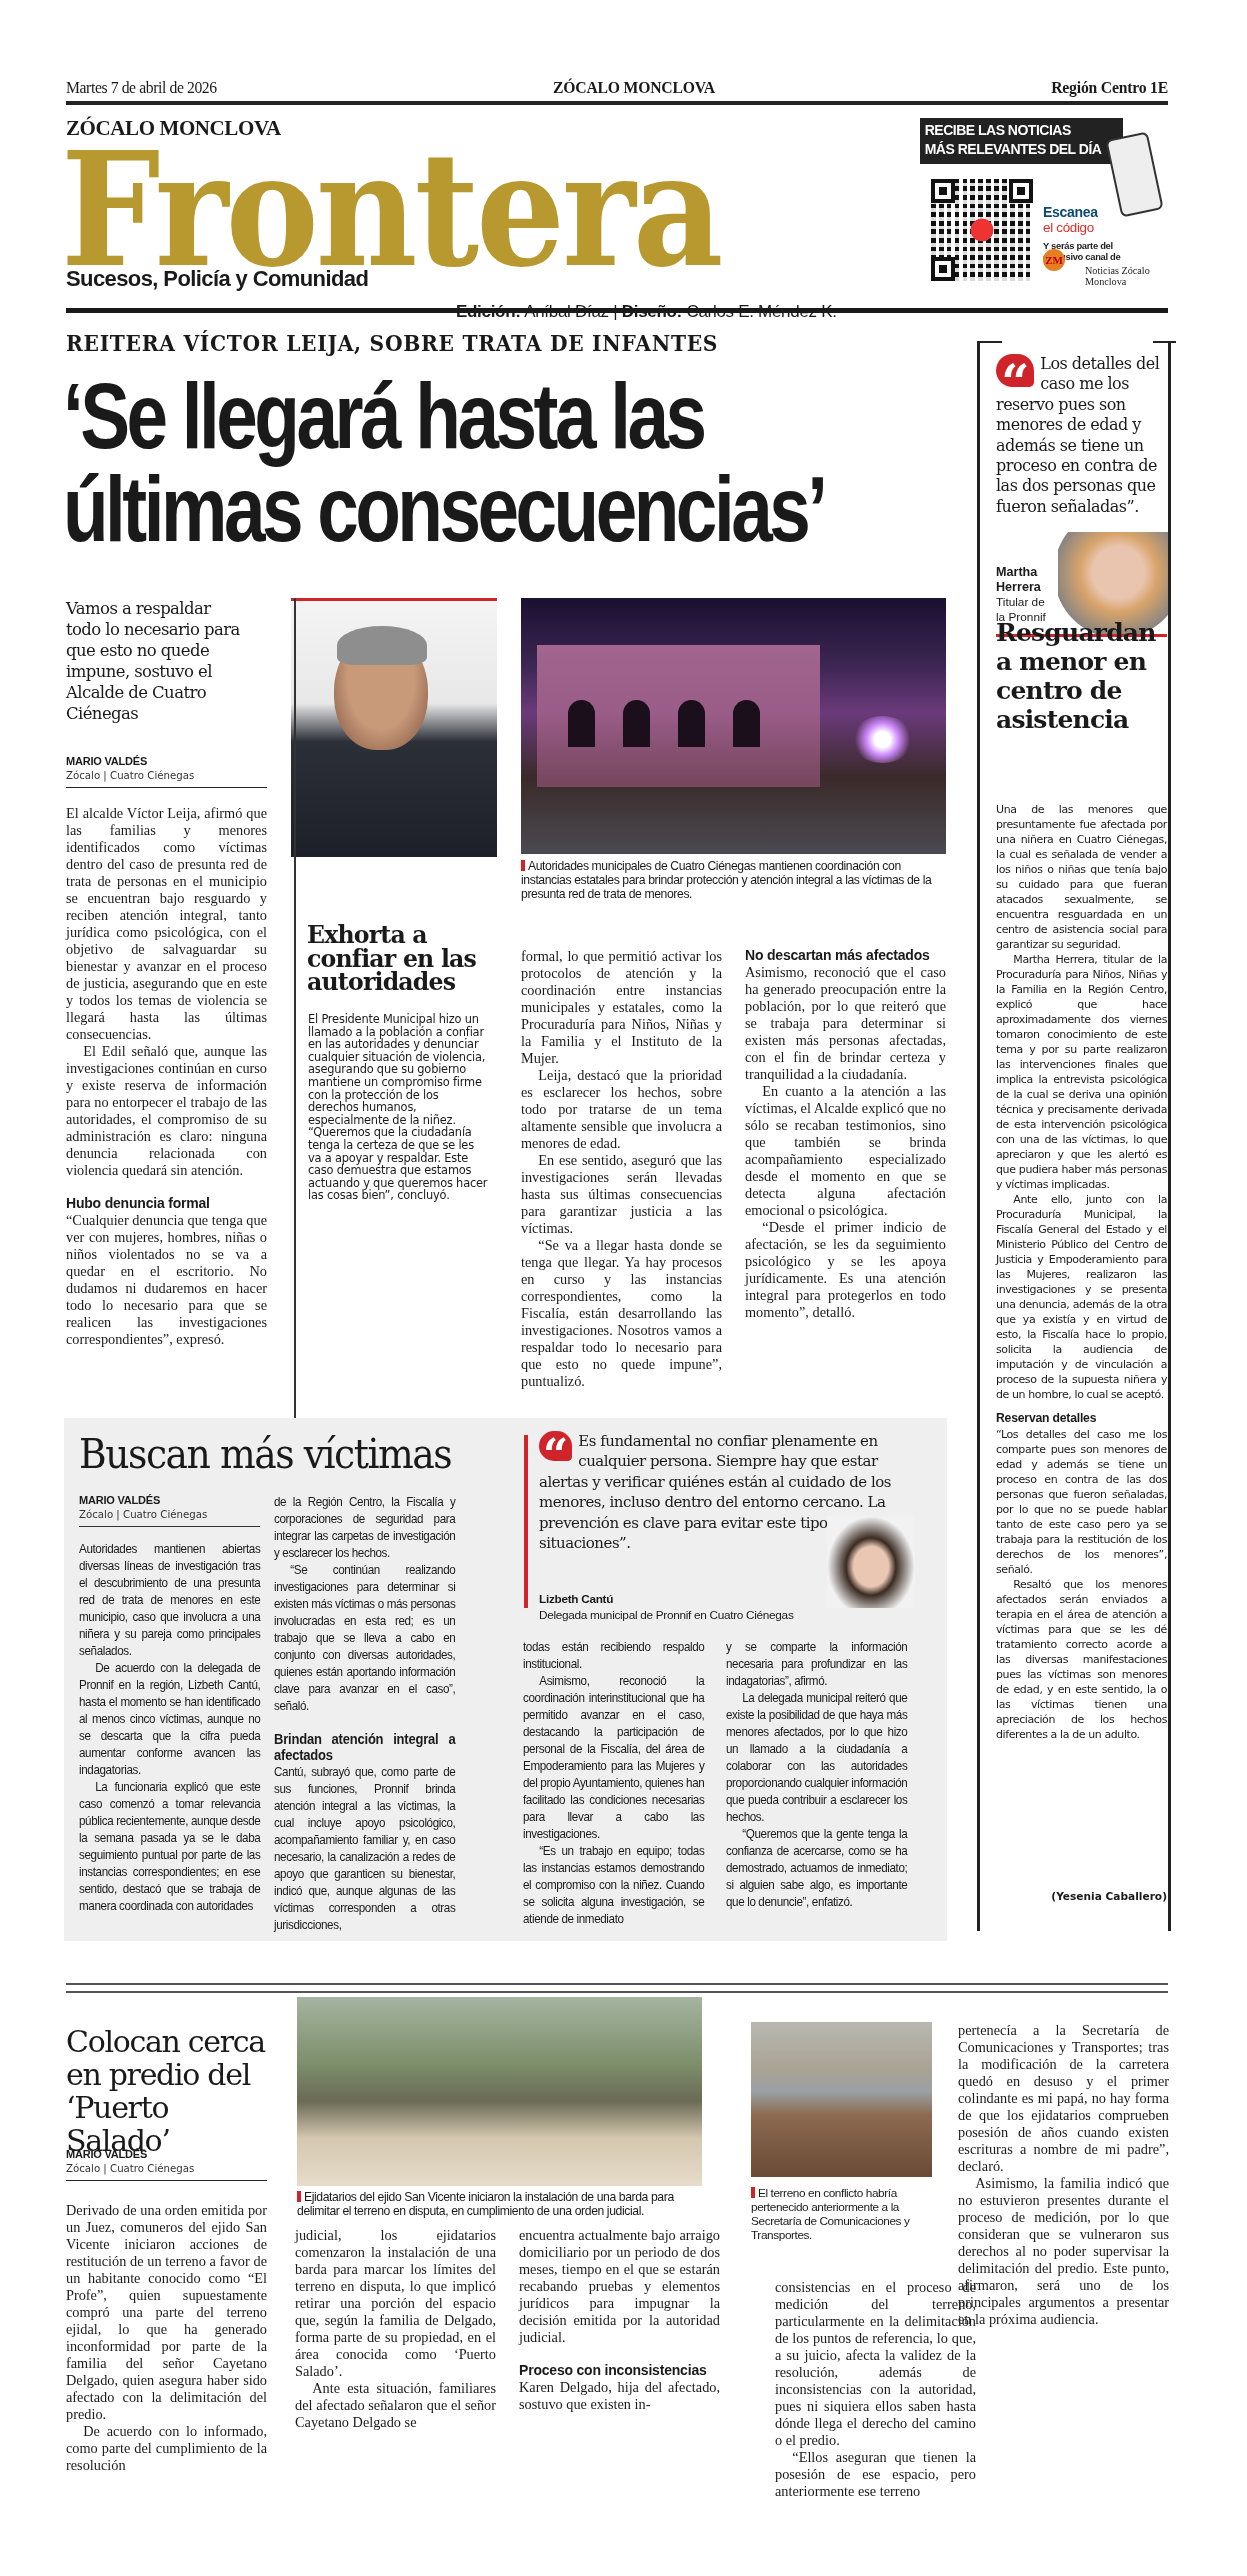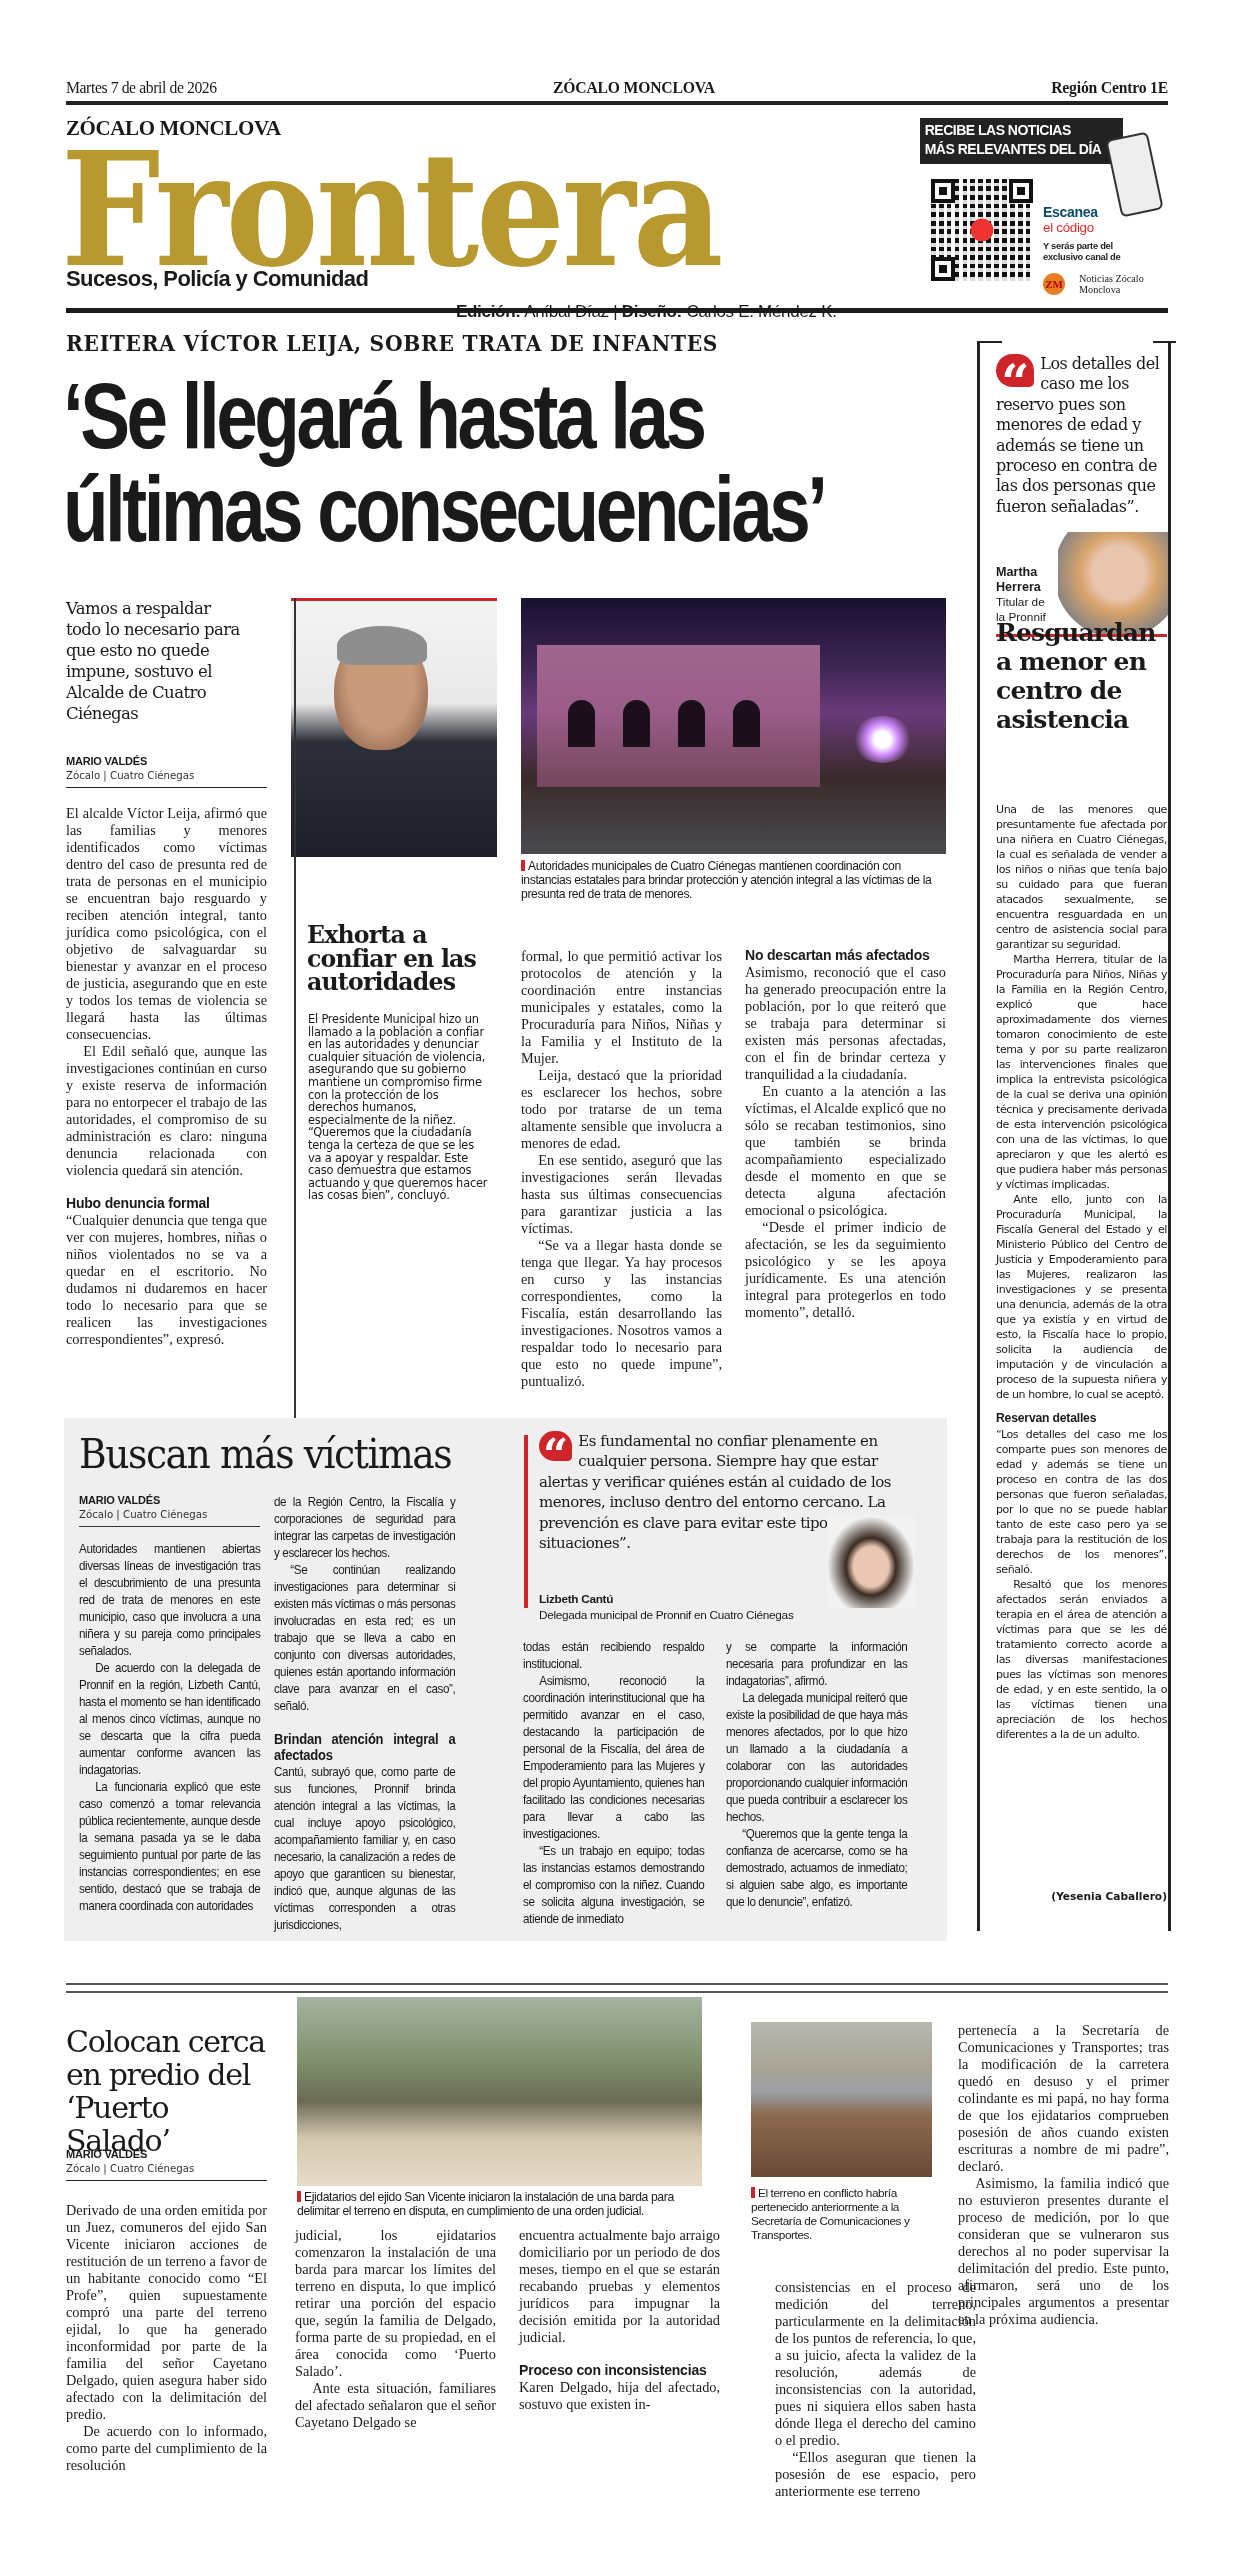--- a/index.html
+++ b/index.html
@@ -29,21 +29,21 @@
       #fff; }
   .qr-inner { position:absolute; inset:0; background:
       radial-gradient(circle at 50% 50%, #e33 0 11px, transparent 11.8px),
       repeating-linear-gradient(0deg, rgba(255,255,255,.85) 0 3.9px, transparent 3.9px 8.6px); }
   .qr-corner { position:absolute; width: 23.6px; height: 23.6px; border: 4.7px solid #111; background:#fff; }
   .qr-corner::after { content:""; position:absolute; inset: 3.9px; background:#111; }
   .scan { position: absolute; top: 86px; left: 123px; font-family: "Liberation Sans", sans-serif; }
   .scan .t1 { color: #0c4a6e; font-weight: bold; font-size: 14px; letter-spacing: -0.3px; }
   .scan .t2 { color: #e02b2b; font-size: 13.4px; letter-spacing: -0.3px; }
   .scan .t3 { color: #222; font-weight: bold; font-size: 9.4px; margin-top: 4.7px; line-height: 11.8px; letter-spacing: -0.3px; }
-  .zm { position: absolute; top: 139px; left: 123px; display: flex; align-items: flex-end; gap: 14px; }
+  .zm { position: absolute; top: 131px; left: 123px; display: flex; align-items: flex-start; gap: 20px; }
   .zm-logo { width: 22px; height: 22px; border-radius: 50%; background: #e67e22; color: #b00; font-family: "Liberation Serif", serif; font-size: 11px; font-weight: bold; display: flex; align-items: center; justify-content: center; }
   .zm-text { font-family: "Liberation Serif", serif; font-size: 10.2px; line-height: 11px; margin-top: 16px; }
 
   
   .kicker { top: 329px; left: 66px; font-family: "DejaVu Serif", serif; font-weight: bold; font-size: 23px; letter-spacing: 0.8px; transform: scaleX(0.88); transform-origin: left; white-space: nowrap; }
   .headline { top: 370px; left: 63px; width: 904px; font-family: "Liberation Sans", sans-serif; font-weight: bold; font-size: 83px; line-height: 83px; letter-spacing: -3.9px; transform: scaleY(1.12) scaleX(0.9); transform-origin: top left; white-space: nowrap; }
 
   
   .col-text { font-family: "Liberation Serif", serif; font-size: 14.3px; line-height: 17px; text-align: justify; hyphens: auto; }
   .col-text p { text-indent: 17.3px; }

